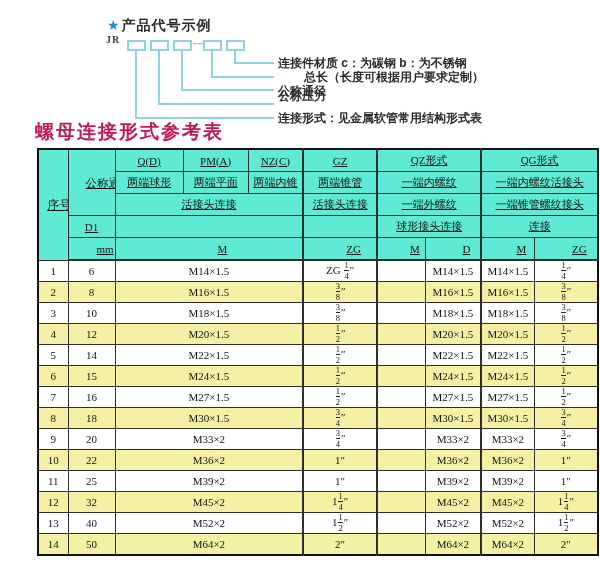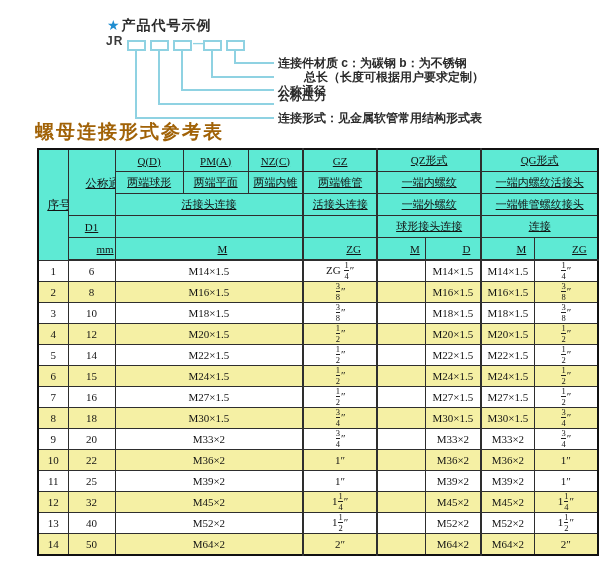--- a/index.html
+++ b/index.html
@@ -2,36 +2,36 @@
 <html><head>
 <meta charset="utf-8">
 <style>
   html,body{margin:0;padding:0;}
   .page{position:relative;width:600px;height:567px;background:#ffffff;overflow:hidden;
         font-family:"Liberation Sans","DejaVu Sans",sans-serif;color:#1c1c1c;}
 
   
   .diag-heading{position:absolute;left:107px;top:17px;font-size:14px;font-weight:bold;color:#2b2b2b;letter-spacing:1px;}
   .diag-heading .star{color:#1f8dd0;margin-right:1px;}
-  .code-prefix{position:absolute;left:106px;top:34px;font-size:12px;font-weight:bold;color:#3a3a3a;letter-spacing:1px;}
+  .code-prefix{position:absolute;left:106px;top:34px;font-size:10px;font-weight:bold;color:#3a3a3a;letter-spacing:1px;font-family:Liberation Serif, serif;}
   .code-box{position:absolute;top:40px;width:15px;height:7px;border:2px solid #8fd2e2;background:#fff;}
   .cb1{left:127px;} .cb2{left:150px;} .cb3{left:173px;} .cb4{left:203px;} .cb5{left:226px;}
   .code-dash{position:absolute;left:193px;top:36px;color:#8fd2e2;font-weight:bold;font-size:12px;}
   .elbow{position:absolute;border-left:2px solid #8fd2e2;border-bottom:2px solid #8fd2e2;}
   .e1{left:135px;top:49px;width:137px;height:68px;}
   .e2{left:158px;top:49px;width:114px;height:54px;}
   .e3{left:181px;top:49px;width:91px;height:40px;}
   .e4{left:211px;top:49px;width:61px;height:27px;}
   .e5{left:234px;top:49px;width:38px;height:13px;}
   .diag-label{position:absolute;left:278px;font-size:12px;font-weight:600;color:#2b2b2b;white-space:nowrap;}
   .dl1{top:55px;} .dl2{top:69px;margin-left:26px;} .dl3{top:83px;} .dl4{top:88px;} .dl5{top:110px;}
 
   
   .table-title{position:absolute;left:35px;top:119px;font-size:19px;font-weight:bold;
-               font-family:"Liberation Serif","DejaVu Serif",serif;color:#a16207;letter-spacing:2px;}
+               font-family:"Liberation Serif","DejaVu Serif",serif;color:#be185d;letter-spacing:2px;}
 
   
   table.ref{position:absolute;left:37px;top:148px;border-collapse:collapse;table-layout:fixed;
             font-family:"Liberation Serif","DejaVu Serif",serif;font-size:11px;color:#141414;
             border:2px solid #111;}
   table.ref th, table.ref td{border:1px solid #2e2e2e;text-align:center;vertical-align:middle;
             padding:0 1px;overflow:hidden;white-space:nowrap;font-weight:normal;}
   table.ref thead th{background:#5eead4;height:21px;text-decoration:underline;}
   table.ref tbody td{height:20px;background:#ffffff;}
   table.ref tbody tr.alt td{background:#f5f0a4;}

